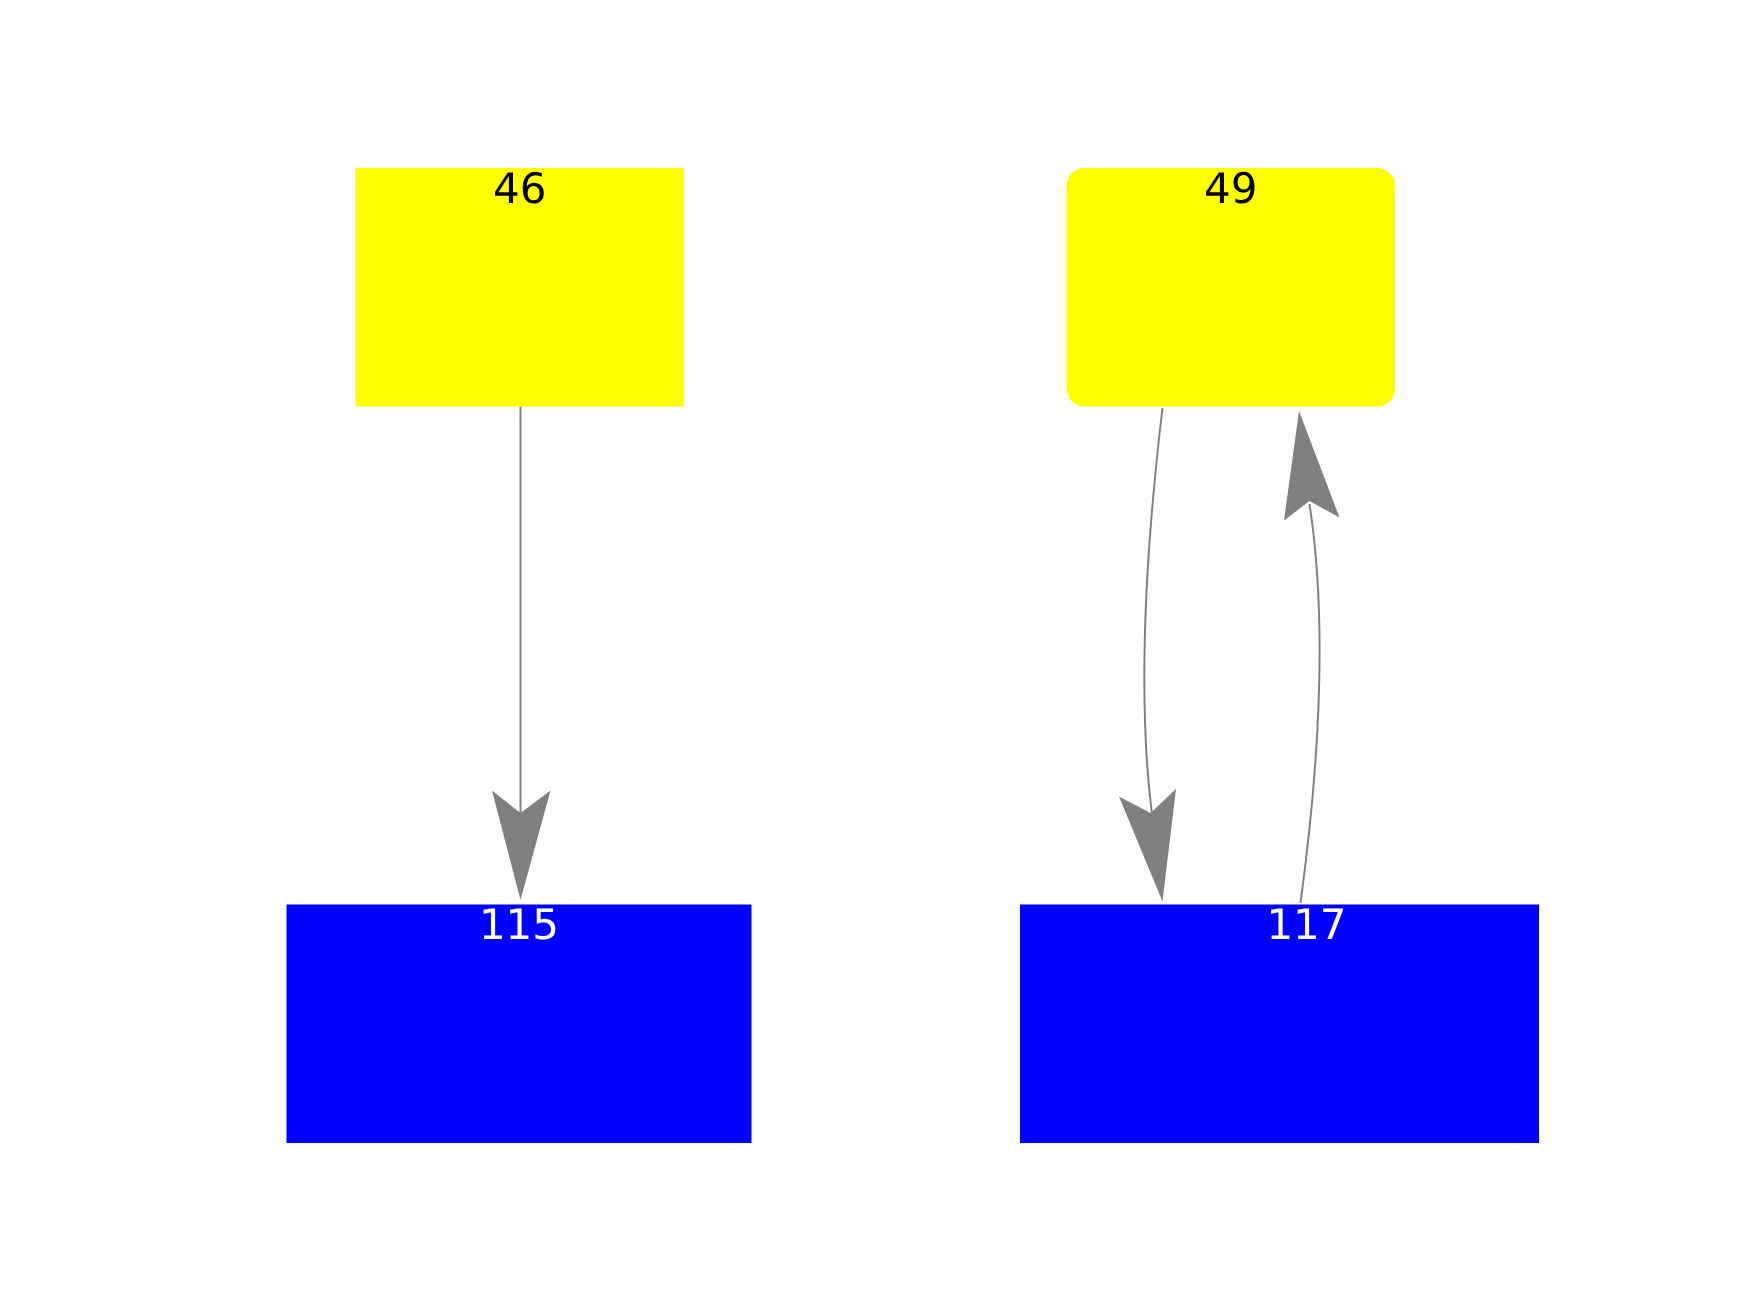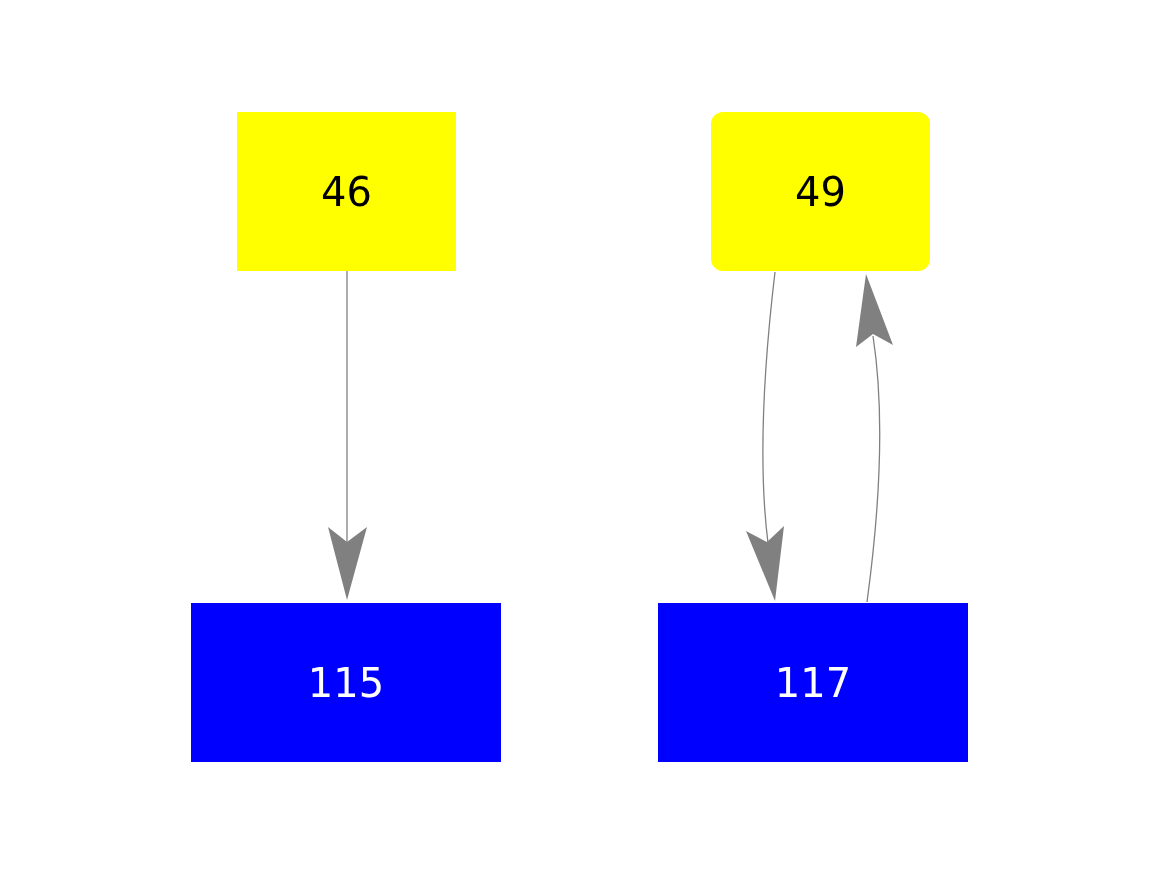--- a/index.html
+++ b/index.html
@@ -20,31 +20,31 @@
     width: 1167px;
     height: 875px;
   }
   .edge-line {
     fill: none;
     stroke-width: 1.3px;
   }
   .node {
     position: absolute;
     display: flex;
-    align-items: center;
+    align-items: flex-start;
     justify-content: center;
-    font-size: 40px;
+    font-size: 28px;
     line-height: 1;
   }
   .node-small { width: 219px; height: 159px; }
   .node-wide  { width: 310px; height: 159px; }
   #node-46  { left: 237px; top: 112px; }
   #node-49  { left: 711px; top: 112px; border-radius: 12px; }
   #node-115 { left: 191px; top: 603px; }
-  #node-117 { left: 658px; top: 603px; }
+  #node-117 { left: 680px; top: 603px; padding-left: 36px; }
 </style>
 </head>
 <body>
 
 <div class="canvas" style="background-color: rgb(255, 255, 255);">
 
   <svg class="edges-layer" viewBox="0 0 1167 875" xmlns="http://www.w3.org/2000/svg">
 
     <g>
       <path class="edge-line" d="M347,271 L347,542" style="stroke: rgb(128, 128, 128);"></path>

